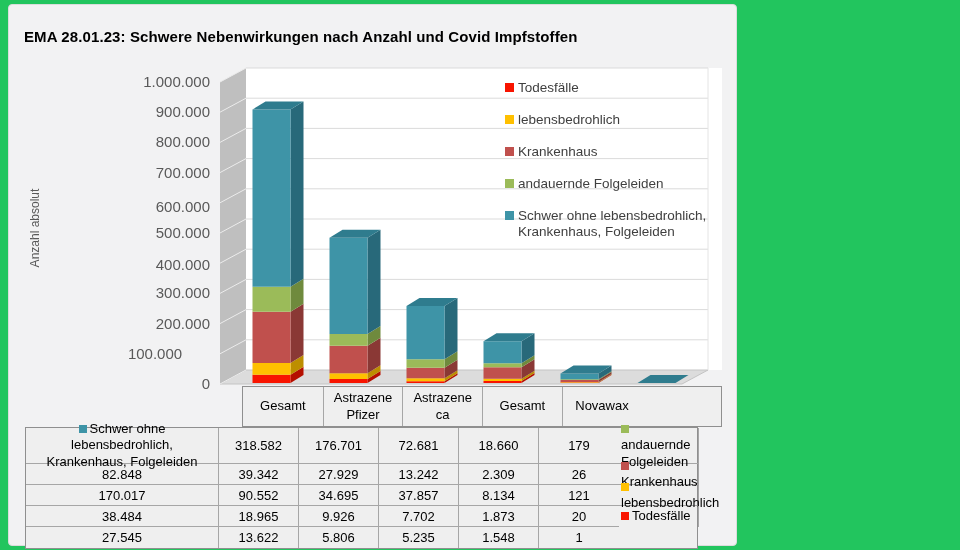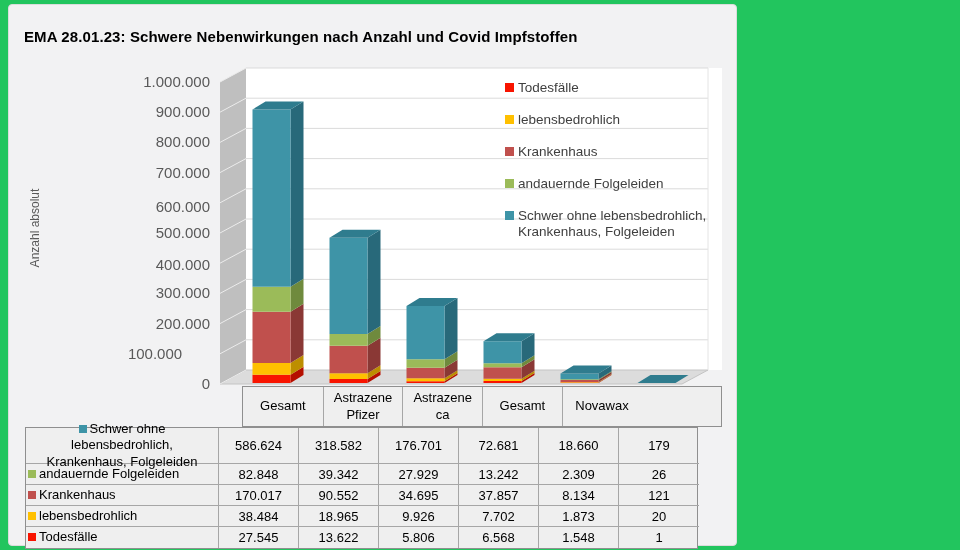--- a/index.html
+++ b/index.html
@@ -180,21 +180,20 @@
       <div class="cell">Astrazene
 ca</div>
       <div class="cell">Gesamt</div>
       <div class="cell">Novawax</div>
     </div>
   <div class="tbl-body" id="tblbody">
       <div class="cell labcell wrap">
         <span class="txt"><span class="mk" style="background: rgb(62, 148, 167);"></span>Schwer ohne lebensbedrohlich,
 Krankenhaus, Folgeleiden</span>
       </div>
-      <div class="cell">586.624</div>
       <div class="cell">318.582</div>
       <div class="cell">176.701</div>
       <div class="cell">72.681</div>
       <div class="cell">18.660</div>
       <div class="cell no-r">179</div>
       <div class="cell labcell">
         <span class="txt"><span class="mk" style="background: rgb(155, 187, 89);"></span>andauernde Folgeleiden</span>
       </div>
       <div class="cell">82.848</div>
       <div class="cell">39.342</div>
@@ -219,17 +218,17 @@
       <div class="cell">9.926</div>
       <div class="cell">7.702</div>
       <div class="cell">1.873</div>
       <div class="cell no-r">20</div>
       <div class="cell labcell no-b">
         <span class="txt"><span class="mk" style="background: rgb(248, 20, 0);"></span>Todesfälle</span>
       </div>
       <div class="cell no-b">27.545</div>
       <div class="cell no-b">13.622</div>
       <div class="cell no-b">5.806</div>
-      <div class="cell no-b">6.568</div>
+      <div class="cell no-b">5.235</div>
       <div class="cell no-b">1.548</div>
       <div class="cell no-r no-b">1</div>
     </div>
 </div>
 
 </body></html>

